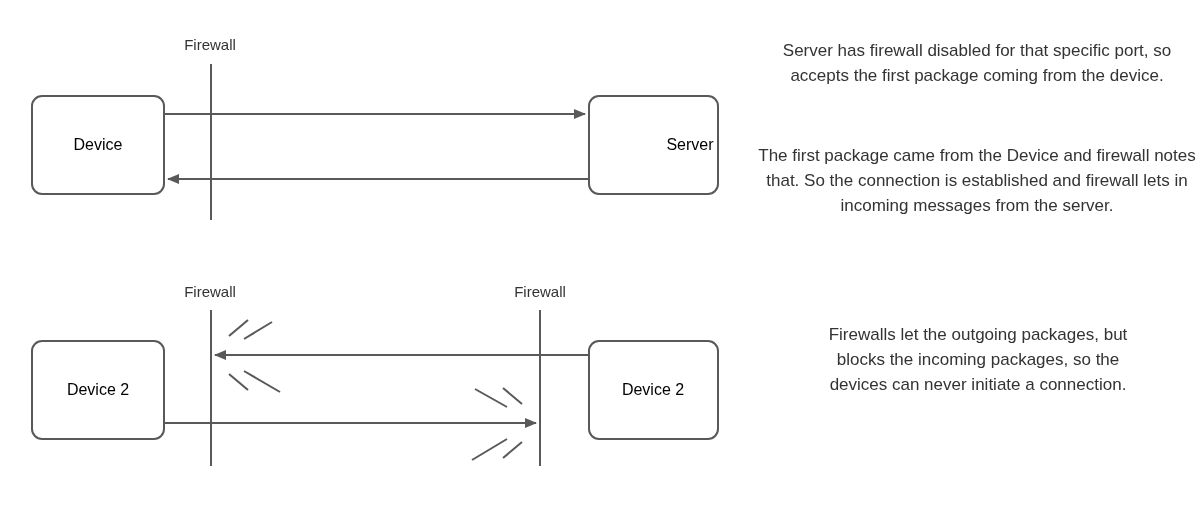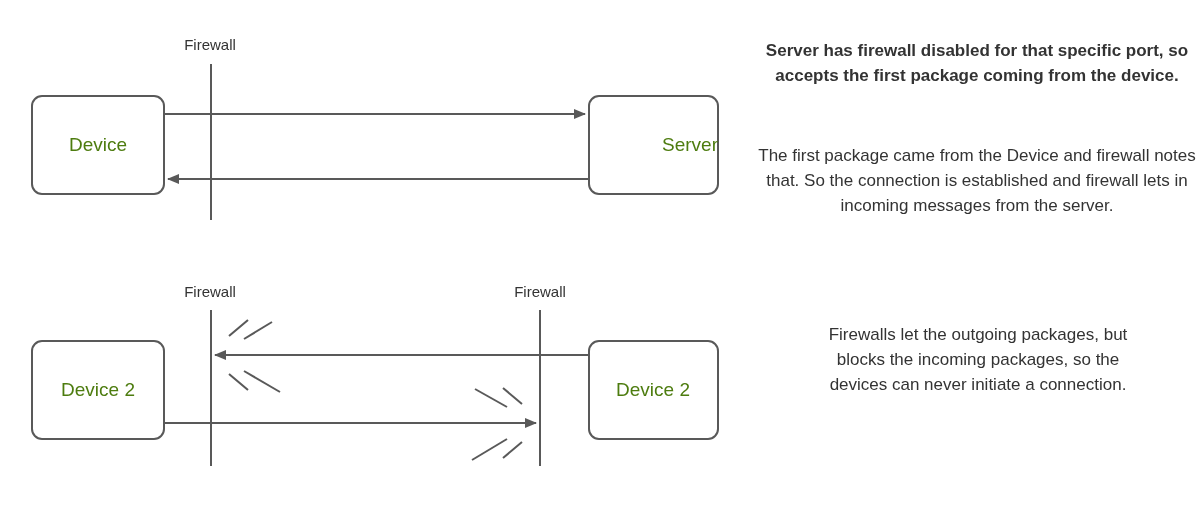--- a/index.html
+++ b/index.html
@@ -16,23 +16,23 @@
     color: #333333;
   }
   #canvas {
     position: absolute;
     inset: 0;
     width: 1200px;
     height: 506px;
   }
   .node-label {
     position: absolute;
-    font-size: 19px;
+    font-size: 16px;
     line-height: 18px;
-    color: #4d7c0f;
+    color: #000000;
     text-align: center;
     white-space: nowrap;
     transform: translate(-50%, -50%);
     pointer-events: none;
   }
   .fw-label {
     position: absolute;
     font-size: 15px;
     line-height: 18px;
     color: #333333;
@@ -116,21 +116,21 @@
   <div class="fw-label" style="left:210px; top:45px;">Firewall</div>
 
   <div class="node-label" style="left:98px; top:390px;">Device 2</div>
 
   <div class="node-label" style="left:653px; top:390px;">Device 2</div>
 
   <div class="fw-label" style="left:210px; top:292px;">Firewall</div>
 
   <div class="fw-label" style="left:540px; top:292px;">Firewall</div>
 
-  <div class="note" style="left:758px; top:38px; width:438px;font-weight:bold;">
+  <div class="note" style="left:758px; top:38px; width:438px;">
     <p>Server has firewall disabled for that specific port, so accepts the first package coming from the device.</p>
   </div>
 
   <div class="note" style="left:758px; top:143px; width:438px;">
     <p>The first package came from the Device and firewall notes that. So the connection is established and firewall lets in incoming messages from the server.</p>
   </div>
 
   <div class="note" style="left:818px; top:322px; width:320px;text-align:center;">
     <p>Firewalls let the outgoing packages, but blocks the incoming packages, so the devices can never initiate a connection.</p>
   </div>

